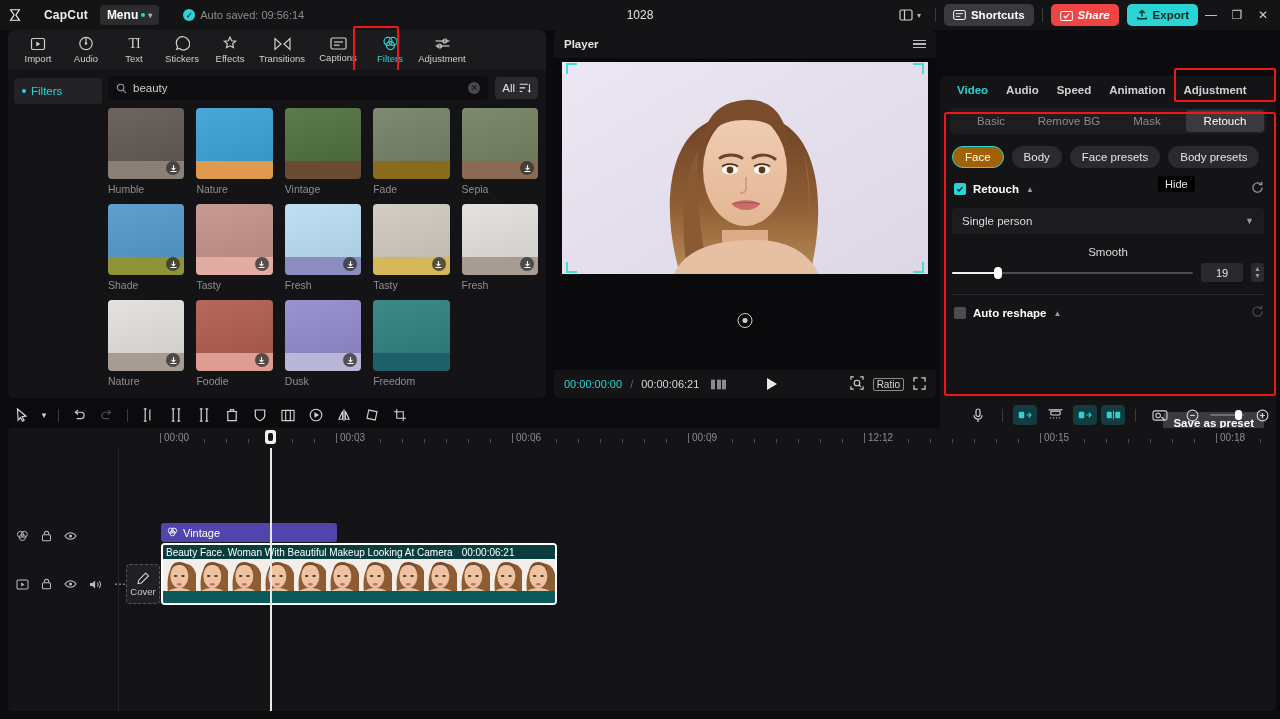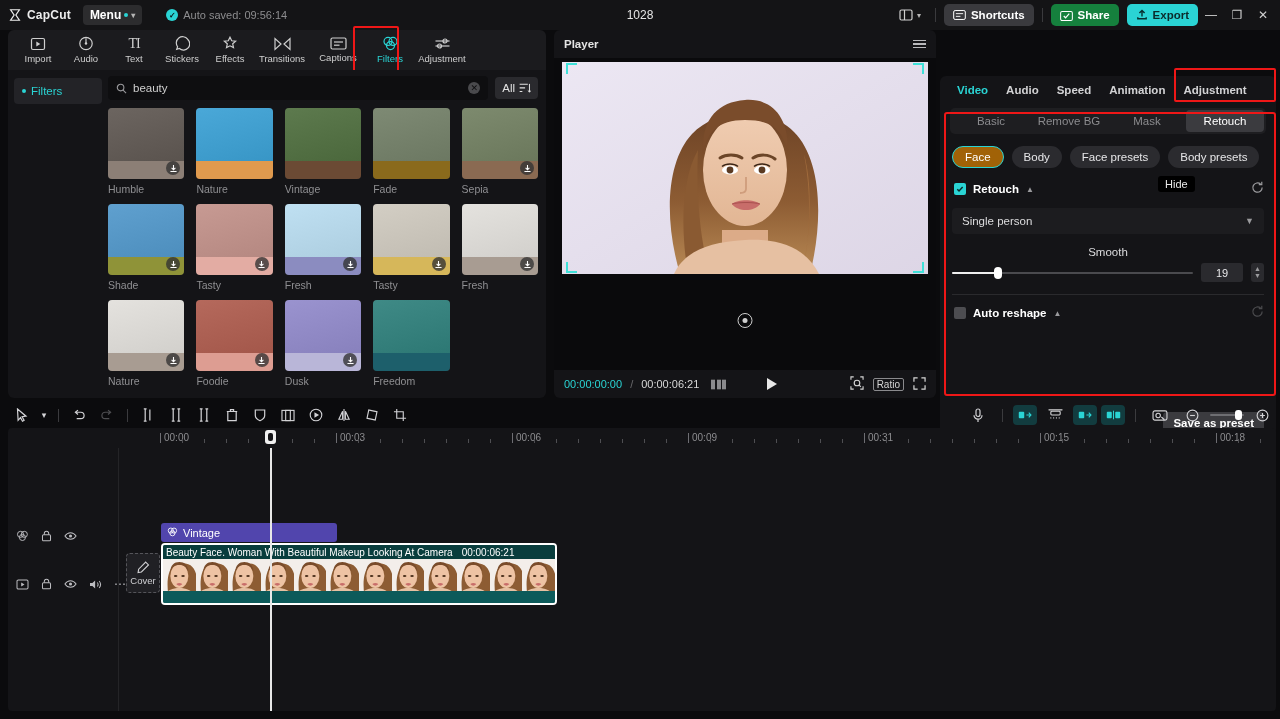--- a/index.html
+++ b/index.html
@@ -11,21 +11,21 @@
     overflow: hidden;
     -webkit-font-smoothing: antialiased;
   }
   .app { position: relative; width: 1280px; height: 719px; background: #0b0b0d; }
 
   
   .titlebar {
     position: absolute; left: 0; top: 0; width: 1280px; height: 30px;
     background: #141416; display: flex; align-items: center;
   }
-  .logo-wrap { display: flex; align-items: flex-start; gap: 5px; margin-left: 8px; }
+  .logo-wrap { display: flex; align-items: flex-start; gap: 22px; margin-left: 8px; }
   .logo-mark { width: 14px; height: 14px; position: relative; }
   .logo-text { font-size: 12px; font-weight: bold; color: #ededed; letter-spacing: .2px; }
   .menu-btn {
     margin-left: 12px; height: 20px; padding: 0 7px; border-radius: 4px;
     background: #2c2c2e; display: flex; align-items: center; gap: 3px;
     font-size: 12px; font-weight: bold; color: #ffffff; cursor: pointer;
   }
   .menu-dot { width: 4px; height: 4px; border-radius: 50%; background: #2ad4d4; }
   .caret { font-size: 8px; color: #b5b5b5; }
   .autosave { display: flex; align-items: center; gap: 5px; margin-left: 24px; }
@@ -40,21 +40,21 @@
     font-size: 12px; color: #e6e6e6; pointer-events: none;
   }
   .tb-right { margin-left: auto; display: flex; align-items: center; gap: 0px; padding-right: 4px; }
   .layout-btn { display:flex; align-items:center; gap:4px; padding: 3px 6px; cursor:pointer; }
   .tb-sep { width: 1px; height: 14px; background: #3a3a3d; margin: 0 8px; }
   .pill {
     height: 22px; border-radius: 5px; padding: 0 9px; display: flex; align-items: center; gap: 5px;
     font-size: 11.5px; font-weight: bold; cursor: pointer; text-align: center;
   }
   .pill.shortcuts { background: #3a3a3e; color: #ffffff; }
-  .pill.share { background: #15803d; color: #ffffff; }
+  .pill.share { background: #ef4444; color: #ffffff; font-style: italic; }
   .pill.export { background: #2ad4d4; color: #0b2b2b; margin-left: 8px; }
   .wbtn { width: 26px; height: 30px; display: flex; align-items: center; justify-content: center; cursor: pointer; color: #d0d0d0; font-size: 12px;}
 
   
   .navbar {
     position: absolute; left: 8px; top: 30px; width: 538px; height: 40px;
     background: #1b1b1e; border-radius: 6px 6px 0 0;
     display: flex; align-items: center; padding-left: 6px;
   }
   .navitem {
@@ -264,21 +264,21 @@
   .th-row { position: absolute; left: 8px; display: flex; align-items: center; gap: 12px; }
   .th-row span { cursor: pointer; color: #bcbcc0; display:flex; }
   .content-area { position: absolute; left: 110px; top: 20px; right: 0; bottom: 0; }
   .vsep { position: absolute; left: 110px; top: 20px; bottom: 0; width: 1px; background: #242427; }
   .filter-clip {
     position: absolute; left: 43px; top: 75px; width: 176px; height: 19px;
     background: #5145ad; border-radius: 3px; display: flex; align-items: center;
     gap: 5px; padding-left: 6px; font-size: 11px; color: #ffffff; cursor: pointer;
   }
   .cover-btn {
-    position: absolute; left: 8px; top: 105px; width: 34px; height: 40px;
+    position: absolute; left: 8px; top: 116px; width: 34px; height: 40px;
     border: 1px dashed #55555a; border-radius: 4px; background: #202024;
     display: flex; flex-direction: column; align-items: center; justify-content: center;
     gap: 1px; font-size: 9.5px; color: #cfcfd2; cursor: pointer;
   }
   .video-clip {
     position: absolute; left: 43px; top: 95px; width: 396px; height: 62px;
     border: 2px solid #ffffff; border-radius: 4px; overflow: hidden; background: #0f4a4a;
     cursor: pointer;
   }
   .vc-label {
@@ -946,21 +946,21 @@
         <span class="tick major" style="left: 680px;"></span>
         <span class="rlabel" style="left: 684px;">00:09</span>
         <span class="tick" style="left: 702px;"></span>
         <span class="tick" style="left: 724px;"></span>
         <span class="tick" style="left: 746px;"></span>
         <span class="tick" style="left: 768px;"></span>
         <span class="tick" style="left: 790px;"></span>
         <span class="tick" style="left: 812px;"></span>
         <span class="tick" style="left: 834px;"></span>
         <span class="tick major" style="left: 856px;"></span>
-        <span class="rlabel" style="left: 860px;">00:31</span>
+        <span class="rlabel" style="left: 860px;">12:12</span>
         <span class="tick" style="left: 878px;"></span>
         <span class="tick" style="left: 900px;"></span>
         <span class="tick" style="left: 922px;"></span>
         <span class="tick" style="left: 944px;"></span>
         <span class="tick" style="left: 966px;"></span>
         <span class="tick" style="left: 988px;"></span>
         <span class="tick" style="left: 1010px;"></span>
         <span class="tick major" style="left: 1032px;"></span>
         <span class="rlabel" style="left: 1036px;">00:15</span>
         <span class="tick" style="left: 1054px;"></span>

